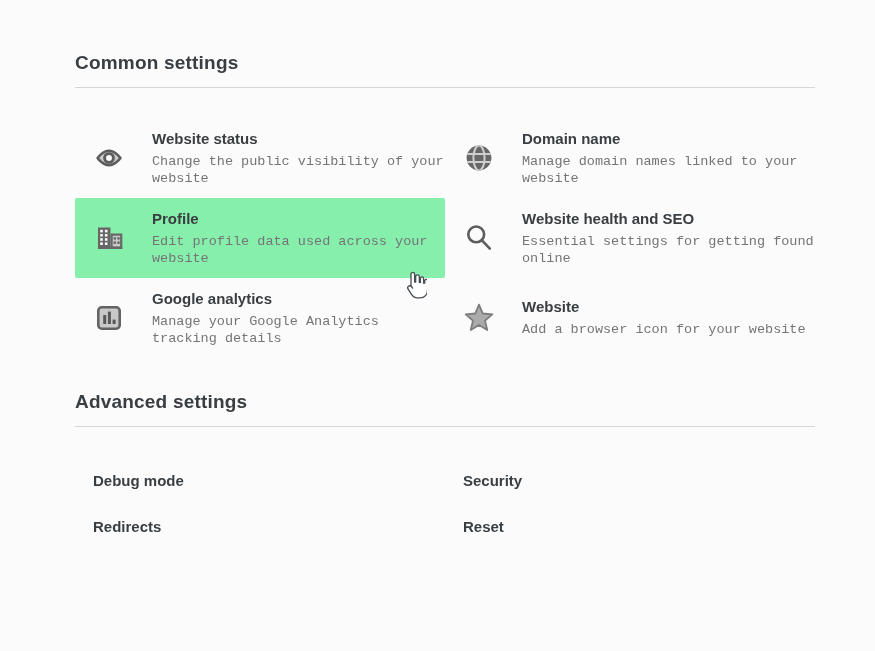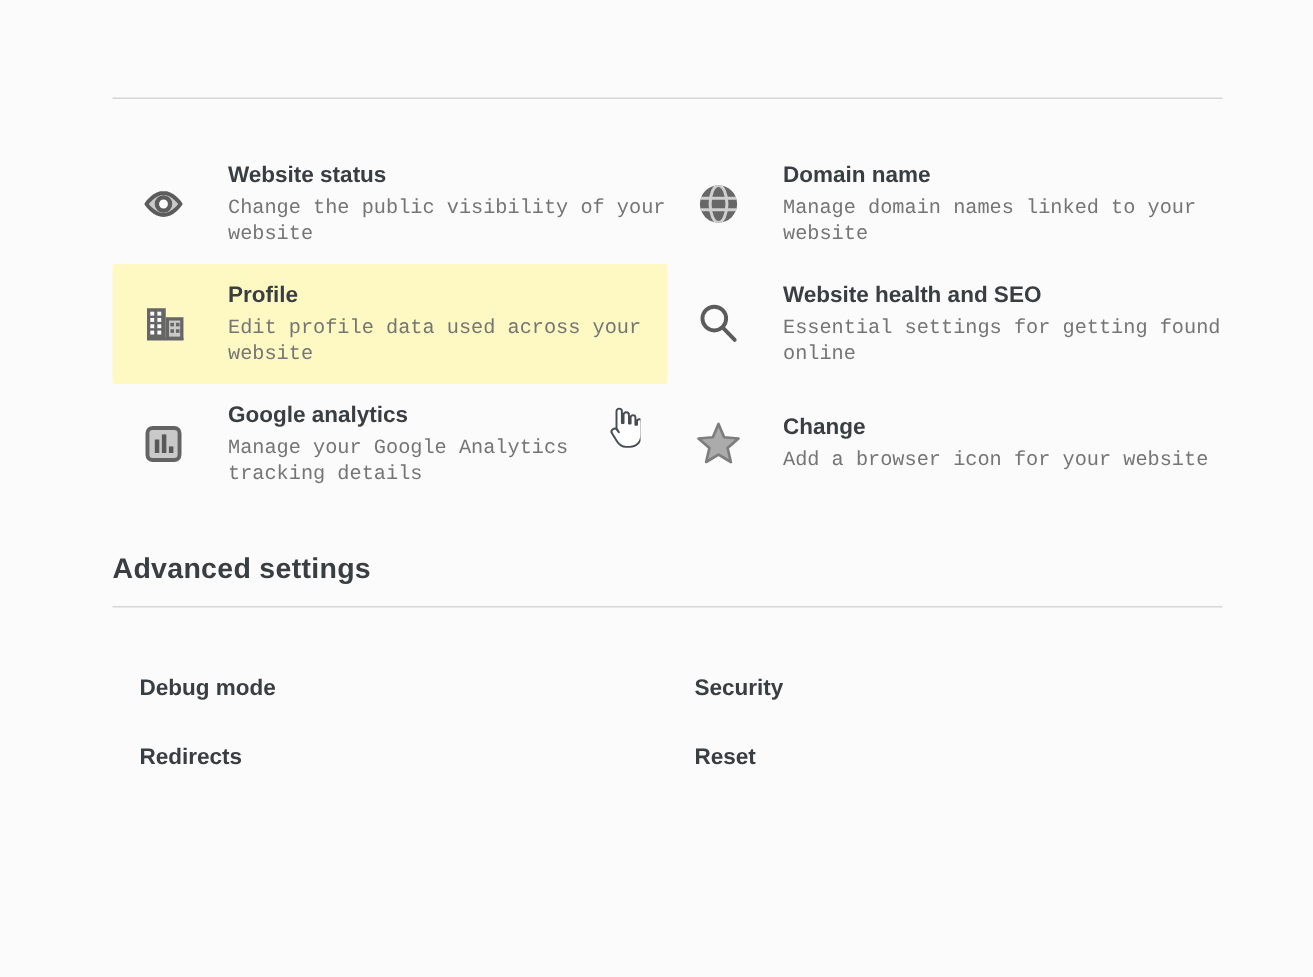--- a/index.html
+++ b/index.html
@@ -33,21 +33,21 @@
     grid-template-columns:370px 370px;
     grid-auto-rows:80px;
   }
   .setting-item {
     display:flex;
     align-items:center;
     padding-left:18px;
     border-radius:2px;
     cursor:pointer;
   }
-  .setting-item.highlighted { background:#fef9c3; }
+  .setting-item.highlighted { background:#86efac; }
   .setting-icon {
     width:32px; height:32px;
     flex:0 0 32px;
     margin-right:27px;
   }
   .setting-text { display:flex; flex-direction:column; }
   .setting-title {
     font-size:15px;
     font-weight:700;
     color:#393e42;
@@ -82,20 +82,21 @@
     left:404px; top:271px;
     width:23px; height:31px;
     pointer-events:none;
   }
 </style>
 </head>
 <body>
 
 <div class="page">
 
+  <div class="section-heading">Common settings</div>
   <hr class="divider">
 
   <div class="settings-grid">
 
     <div class="setting-item">
       <span class="setting-icon">
         <svg viewBox="0 0 32 32" width="32" height="32">
           <path d="M16 8.7 C9.6 8.7 4.6 16 4.6 16 S9.6 23.3 16 23.3 27.4 16 27.4 16 22.4 8.7 16 8.7 Z" fill="#c9c9c9" stroke="#5c5c5c" stroke-width="2.6" stroke-linejoin="round"></path>
           <circle cx="16" cy="16" r="4.4" fill="#fbfbfb" stroke="#5c5c5c" stroke-width="2.9"></circle>
         </svg>
@@ -186,21 +187,21 @@
       </span>
     </div>
 
     <div class="setting-item">
       <span class="setting-icon">
         <svg viewBox="0 0 32 32" width="32" height="32">
           <path d="M16 23.03 L24.24 28 L22.05 18.63 L29.33 12.32 L19.75 11.51 L16 2.67 L12.25 11.51 L2.67 12.32 L9.95 18.63 L7.76 28 Z" fill="#ababab" stroke="#7d7d7d" stroke-width="1.8" stroke-linejoin="round"></path>
         </svg>
       </span>
       <span class="setting-text">
-        <span class="setting-title">Change</span>
+        <span class="setting-title">Website</span>
         <span class="setting-subtitle">Add a browser icon for your website</span>
       </span>
     </div>
 
   </div>
 
   <div class="advanced-heading-wrap">
     <div class="section-heading">Advanced settings</div>
     <hr class="divider">
   </div>

